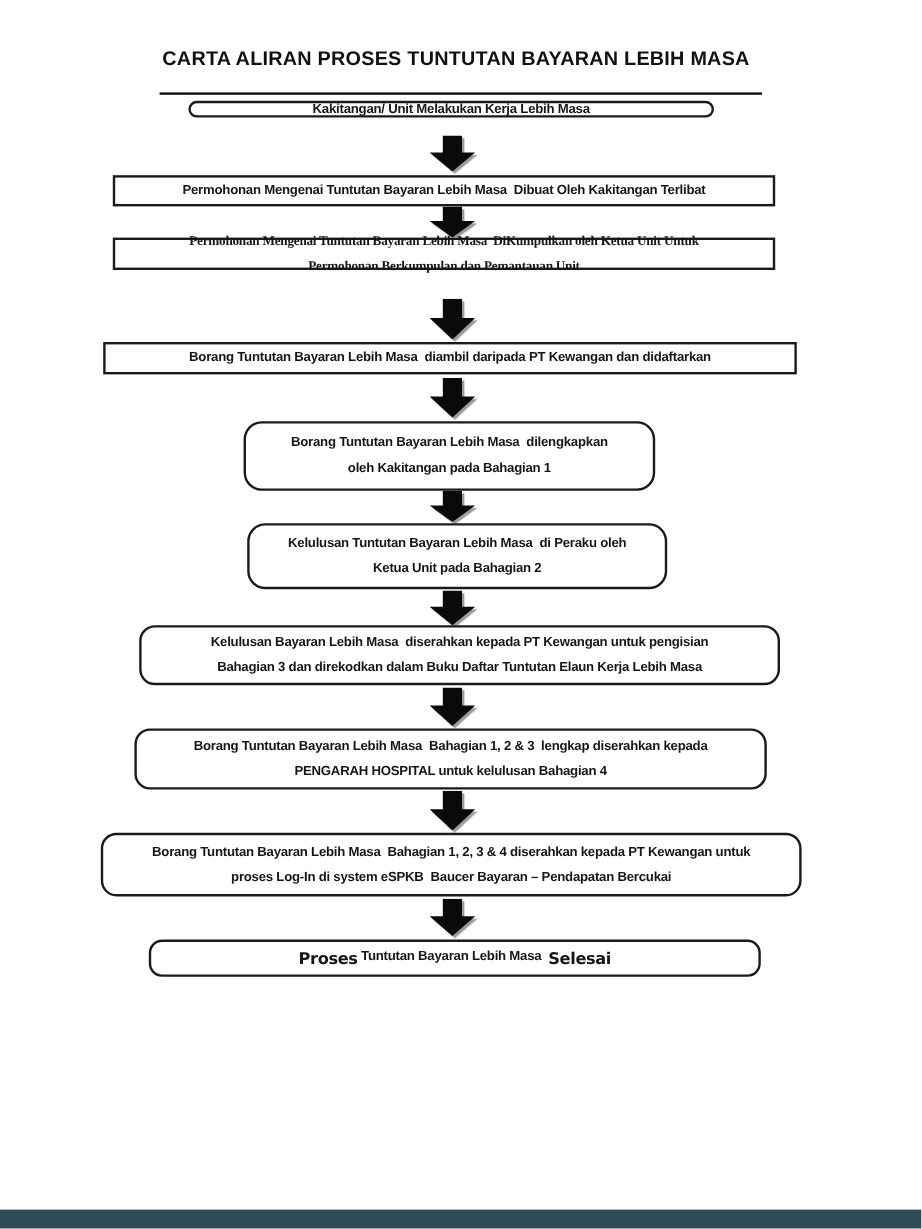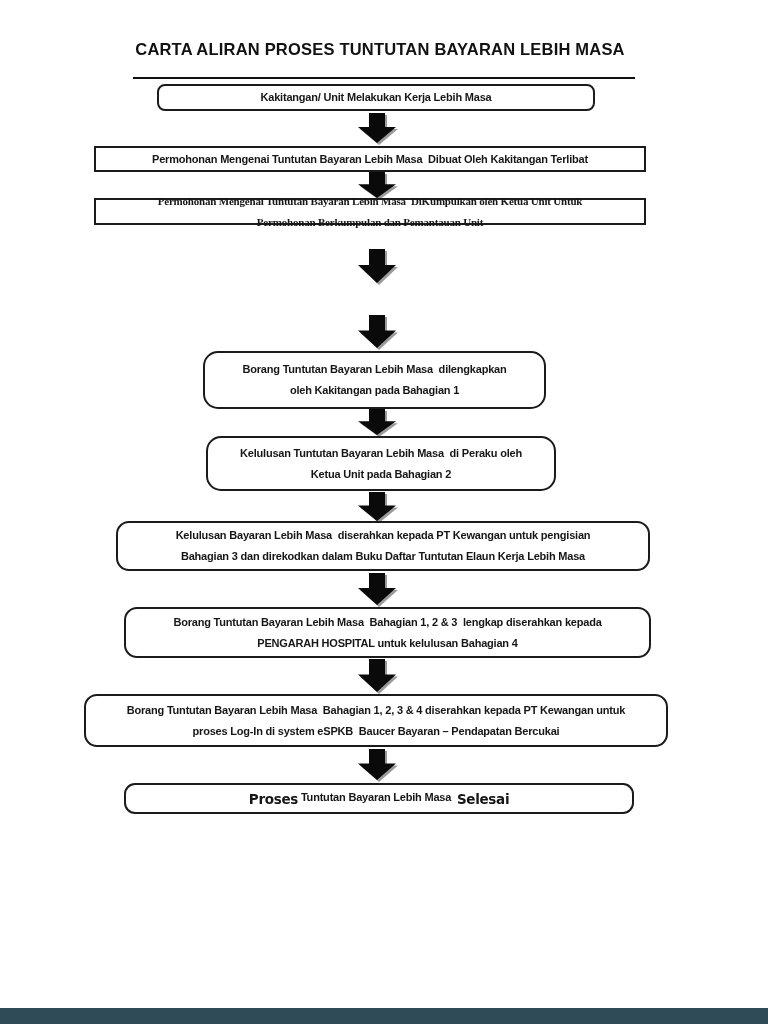--- a/index.html
+++ b/index.html
@@ -41,28 +41,28 @@
     justify-content: center;
     align-items: center;
     text-align: center;
     color: #161616;
     font-weight: 700;
     font-size: 11px;
     letter-spacing: -0.2px;
   }
   .box .ln { white-space: pre; line-height: 21px; }
 
-  .b1  { left:157px; top: 84px; width:438px; height:27px; border-radius: 8px; }
+  .b1  { left:157px; top: 84px; width:438px; height:14px; border-radius: 8px; }
   .b2  { left: 94px; top:146px; width:552px; height:26px; }
   .b3  { left: 94px; top:198px; width:552px; height:27px;font-family:Liberation Serif, serif; }
   .b4  { left: 86px; top:285px; width:578px; height:27px; }
   .b5  { left:203px; top:351px; width:343px; height:58px; border-radius:15px; }
   .b6  { left:206px; top:436px; width:350px; height:55px; border-radius:15px; }
   .b7  { left:116px; top:521px; width:534px; height:50px; border-radius:13px; }
-  .b8  { left:124px; top:607px; width:527px; height:51px; border-radius:13px; }
+  .b8  { left:112px; top:607px; width:527px; height:51px; border-radius:13px; }
   .b9  { left: 84px; top:694px; width:584px; height:53px; border-radius:13px; }
   .b10 { left:124px; top:783px; width:510px; height:31px; border-radius:11px; }
 
   .b10 .final-line { white-space: pre; display:flex; align-items: flex-start; }
   .f-lead, .f-tail {
     font-family: "DejaVu Sans", sans-serif;
     font-size: 13.5px;
     font-weight: 700;
     letter-spacing: -0.3px;
   }
@@ -128,20 +128,23 @@
     <div class="ln">Permohonan Mengenai Tuntutan Bayaran Lebih Masa  DiKumpulkan oleh Ketua Unit Untuk</div>
     <div class="ln">Permohonan Berkumpulan dan Pemantauan Unit</div>
   </div>
 
   <div class="arrow a3">
     <svg viewBox="0 0 38 32" preserveAspectRatio="none">
         <polygon points="11,0 27,0 27,15 38,15 19,32 0,15 11,15" fill="#0a0a0a"></polygon>
       </svg>
   </div>
 
+  <div class="box b4">
+    <div class="ln">Borang Tuntutan Bayaran Lebih Masa  diambil daripada PT Kewangan dan didaftarkan</div>
+  </div>
 
   <div class="arrow a4">
     <svg viewBox="0 0 38 32" preserveAspectRatio="none">
         <polygon points="11,0 27,0 27,15 38,15 19,32 0,15 11,15" fill="#0a0a0a"></polygon>
       </svg>
   </div>
 
   <div class="box b5">
     <div class="ln">Borang Tuntutan Bayaran Lebih Masa  dilengkapkan</div>
     <div class="ln">oleh Kakitangan pada Bahagian 1</div>

